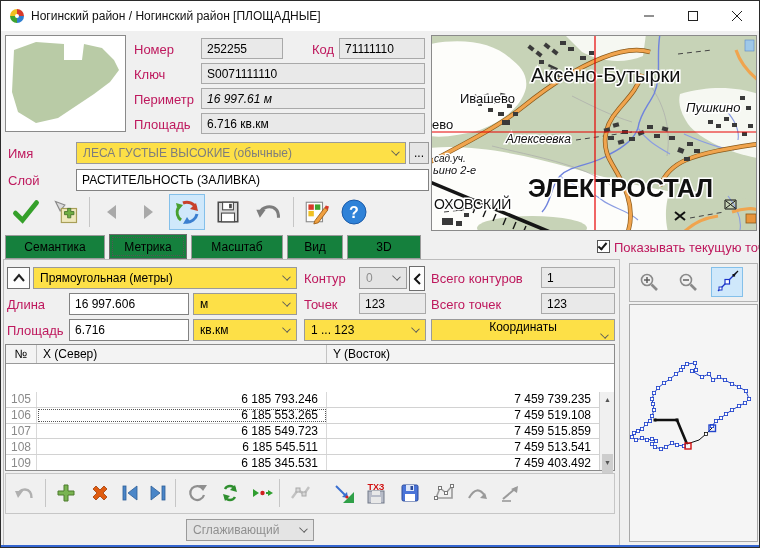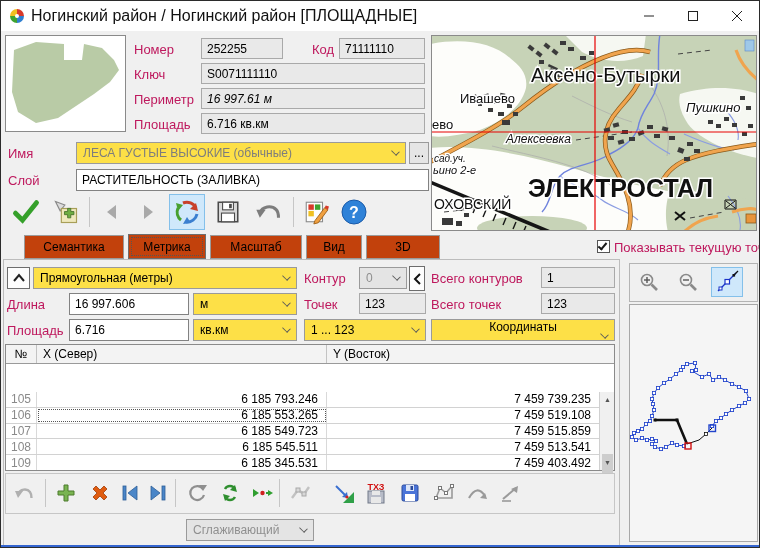--- a/index.html
+++ b/index.html
@@ -1,35 +1,35 @@
 <!DOCTYPE html>
 <html><head>
 <meta charset="utf-8">
 <style>
   html,body{margin:0;padding:0;background:#777;}
   *{box-sizing:border-box;}
   .window{position:relative;width:760px;height:548px;background:#f0f0f0;border:1px solid #2b2b2b;
     font-family:"Liberation Sans", sans-serif;font-size:12px;color:#000;overflow:hidden;}
   .titlebar{position:absolute;left:0;top:0;width:100%;height:30px;background:#fff;display:flex;align-items:center;}
-  .title-text{margin-left:6px;font-size:16px;color:#111;}
+  .title-text{margin-left:6px;font-size:12px;color:#111;}
   .app-icon{margin-left:8px;width:16px;height:16px;}
   .winbtns{margin-left:auto;display:flex;height:30px;}
   .winbtn{width:44px;height:30px;display:flex;align-items:center;justify-content:center;}
   .lbl{position:absolute;font-size:13px;color:#be185d;white-space:nowrap;}
   .ro{position:absolute;background:#e9e9e9;border:1px solid #a9a9a9;display:flex;align-items:center;padding:0 5px;white-space:nowrap;overflow:hidden;}
   .wi{position:absolute;background:#fff;border:1px solid #828282;display:flex;align-items:center;padding:0 5px;white-space:nowrap;}
   .combo{position:absolute;background:#fde047;border:1px solid #9a9a9a;display:flex;align-items:center;padding:0 6px;white-space:nowrap;overflow:hidden;}
   .combo .chev{margin-left:auto;width:7px;height:7px;border-right:1.6px solid #5a5a5a;border-bottom:1.6px solid #5a5a5a;transform:rotate(45deg) scale(1,.75);flex:none;margin-top:-3px;}
   .combo.dis{color:#8f8f8f;background:#e4e4e4;}
   .combo.gray-text{color:#7d7d7d;}
   .pbtn{position:absolute;background:#fdfdfd;border:1px solid #6d6d6d;display:flex;align-items:center;justify-content:center;}
   .tbtn{position:absolute;width:34px;height:34px;display:flex;align-items:center;justify-content:center;}
   .tbtn.sel{background:#cfe8fb;border:1px solid #84c0ea;}
   .vsep{position:absolute;width:1px;background:#c6c6c6;}
-  .tab{position:absolute;top:234px;height:24px;background:#c2410c;border:1px solid #9b9b9b;display:flex;align-items:center;justify-content:center;margin-left:19px;}
+  .tab{position:absolute;top:234px;height:24px;background:#15803d;border:1px solid #9b9b9b;display:flex;align-items:center;justify-content:center;}
   .tab.active{top:233px;height:25px;border-color:#6e6e6e;outline:1px dotted #555;outline-offset:-4px;}
   .groupbox{position:absolute;border:1px solid #bcbcbc;background:#f0f0f0;}
   .map{position:absolute;left:430px;top:34px;width:326px;height:196px;border:1px solid #8a8a8a;background:#fff;overflow:hidden;}
   .thumb{position:absolute;left:4px;top:34px;width:121px;height:97px;border:1px solid #8a8a8a;background:#fff;}
   
   .tblwrap{position:absolute;left:4px;top:343px;width:610px;height:127px;border:1px solid #8a8a8a;background:#fff;display:flex;flex-direction:column;}
   .thead{display:flex;height:19px;background:#f3f3f3;border-bottom:1px solid #9a9a9a;flex:none;}
   .th{border-right:1px solid #c3c3c3;display:flex;align-items:center;padding:0 6px;}
   .trow{display:flex;flex:1;border-bottom:1px solid #d2d2d2;background:#fff;}
   .trow:last-child{border-bottom:none;}

